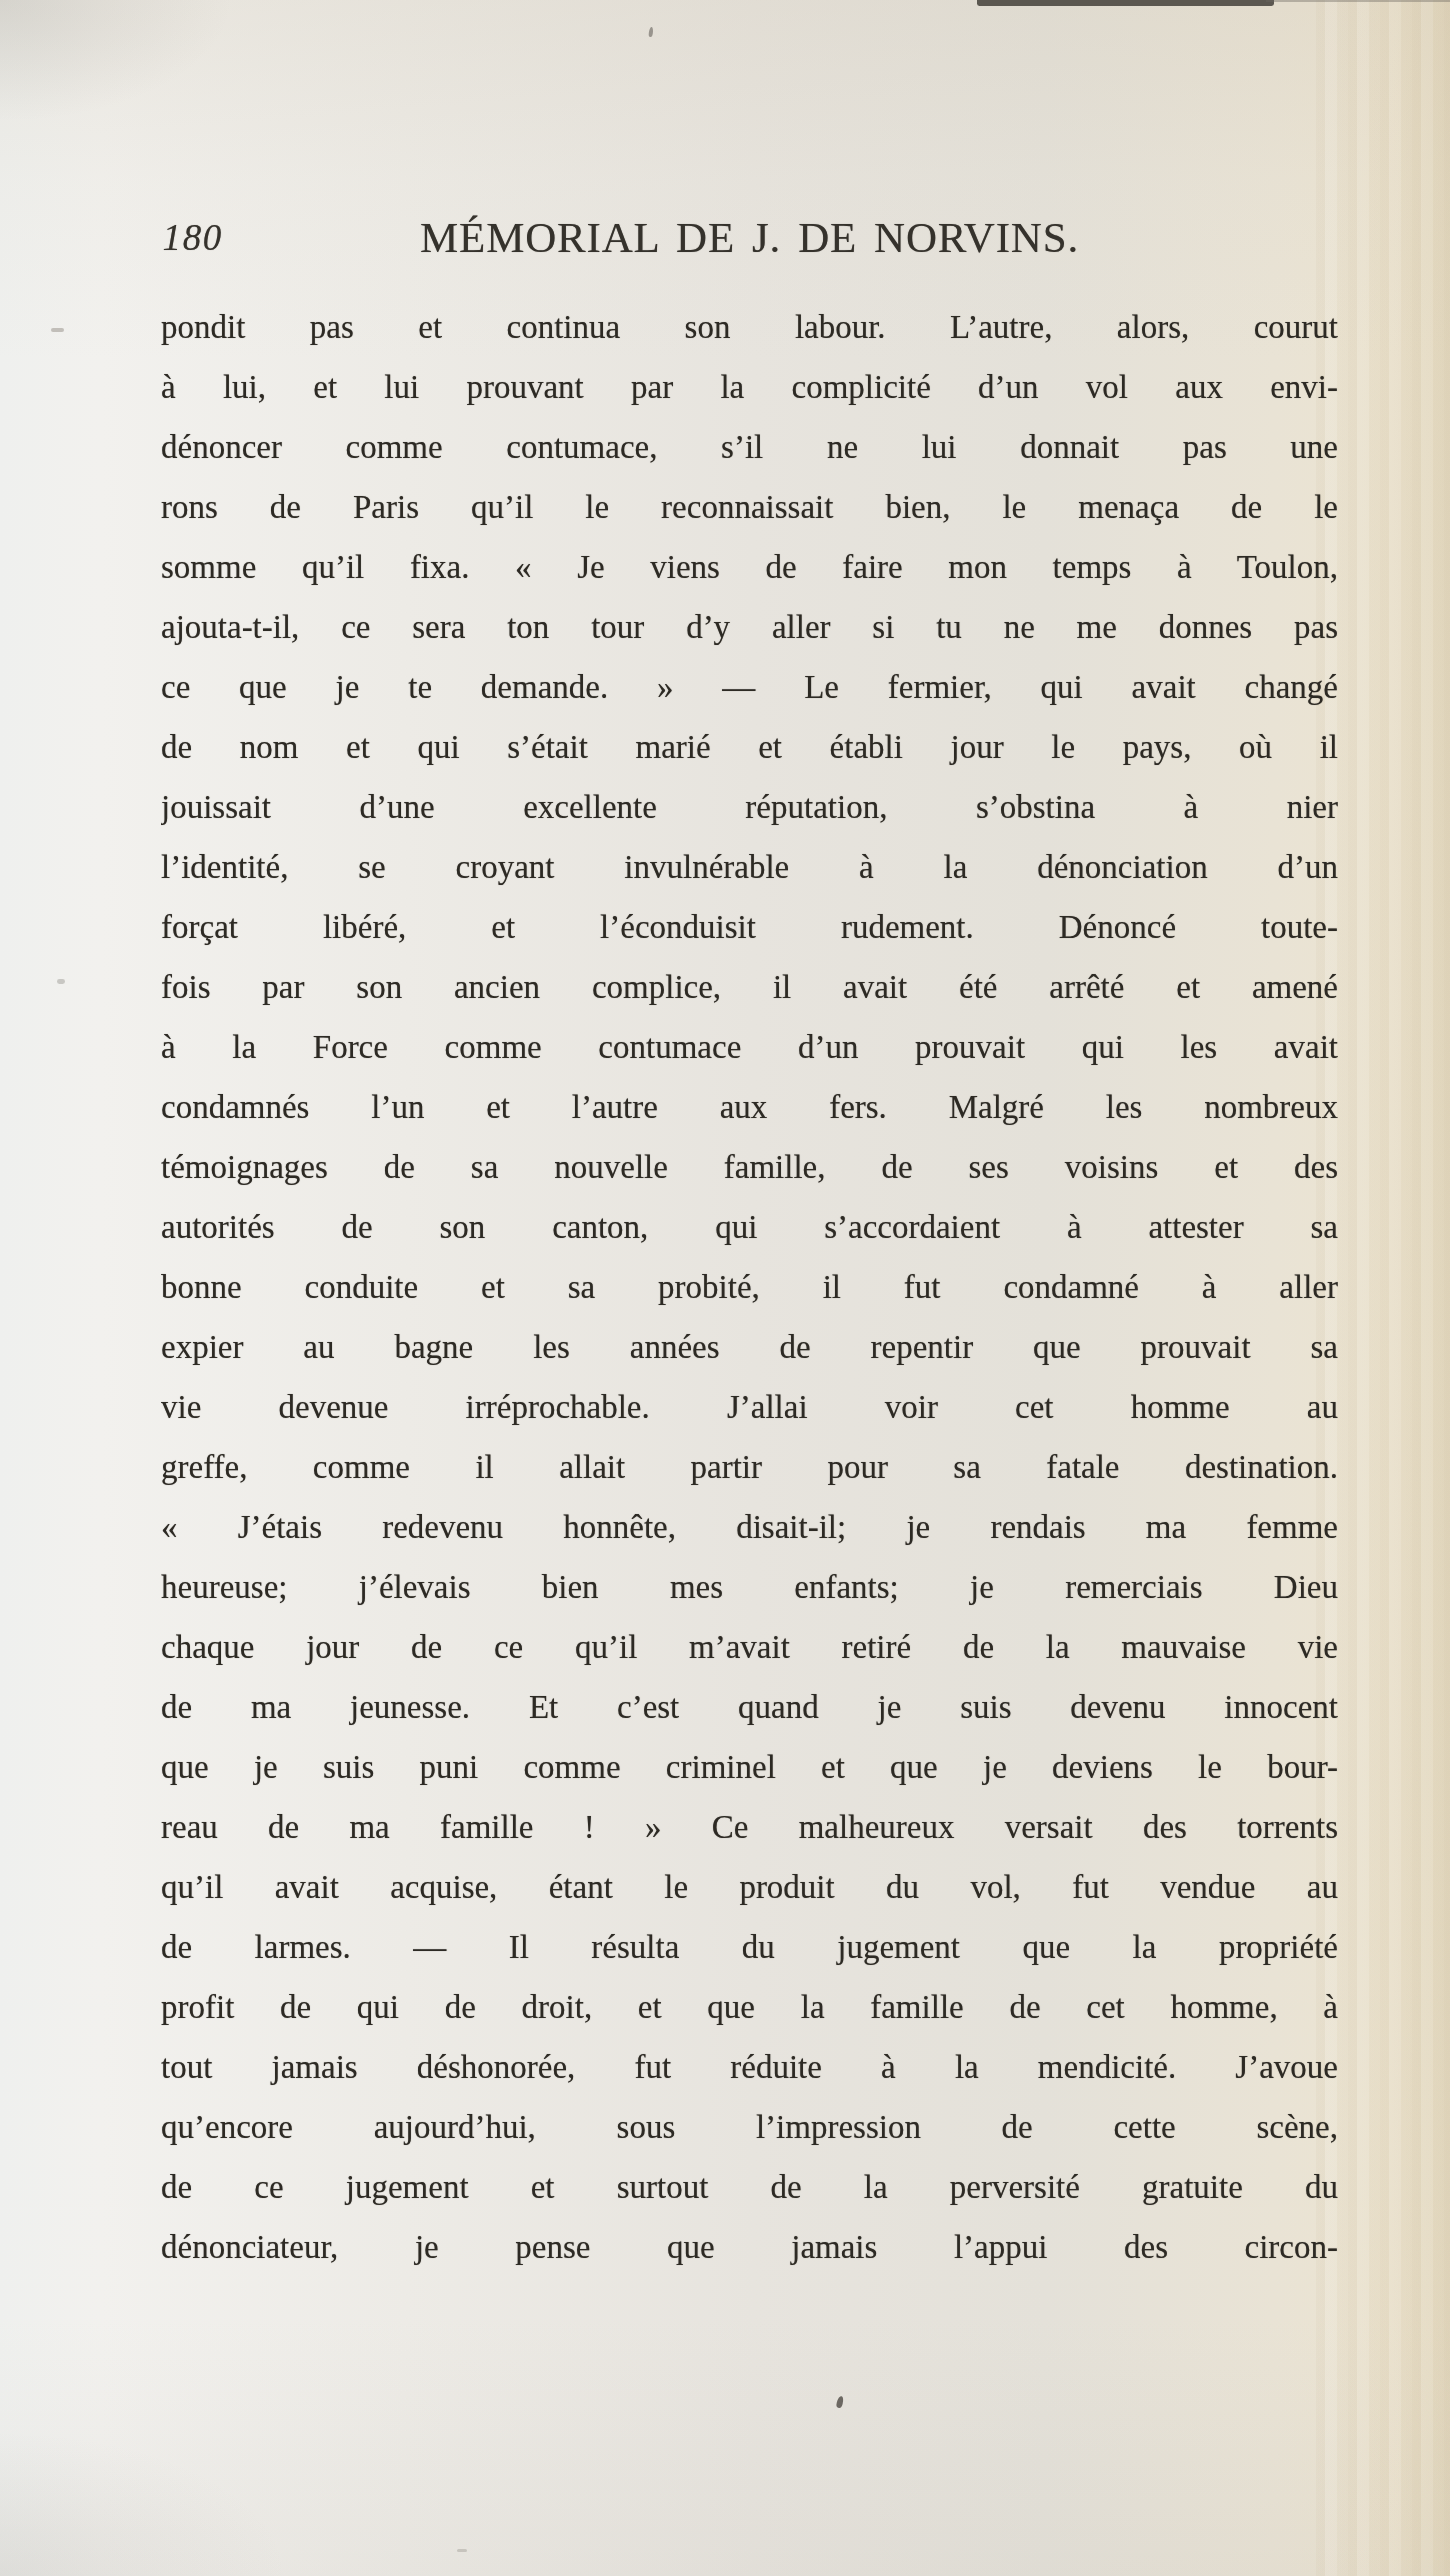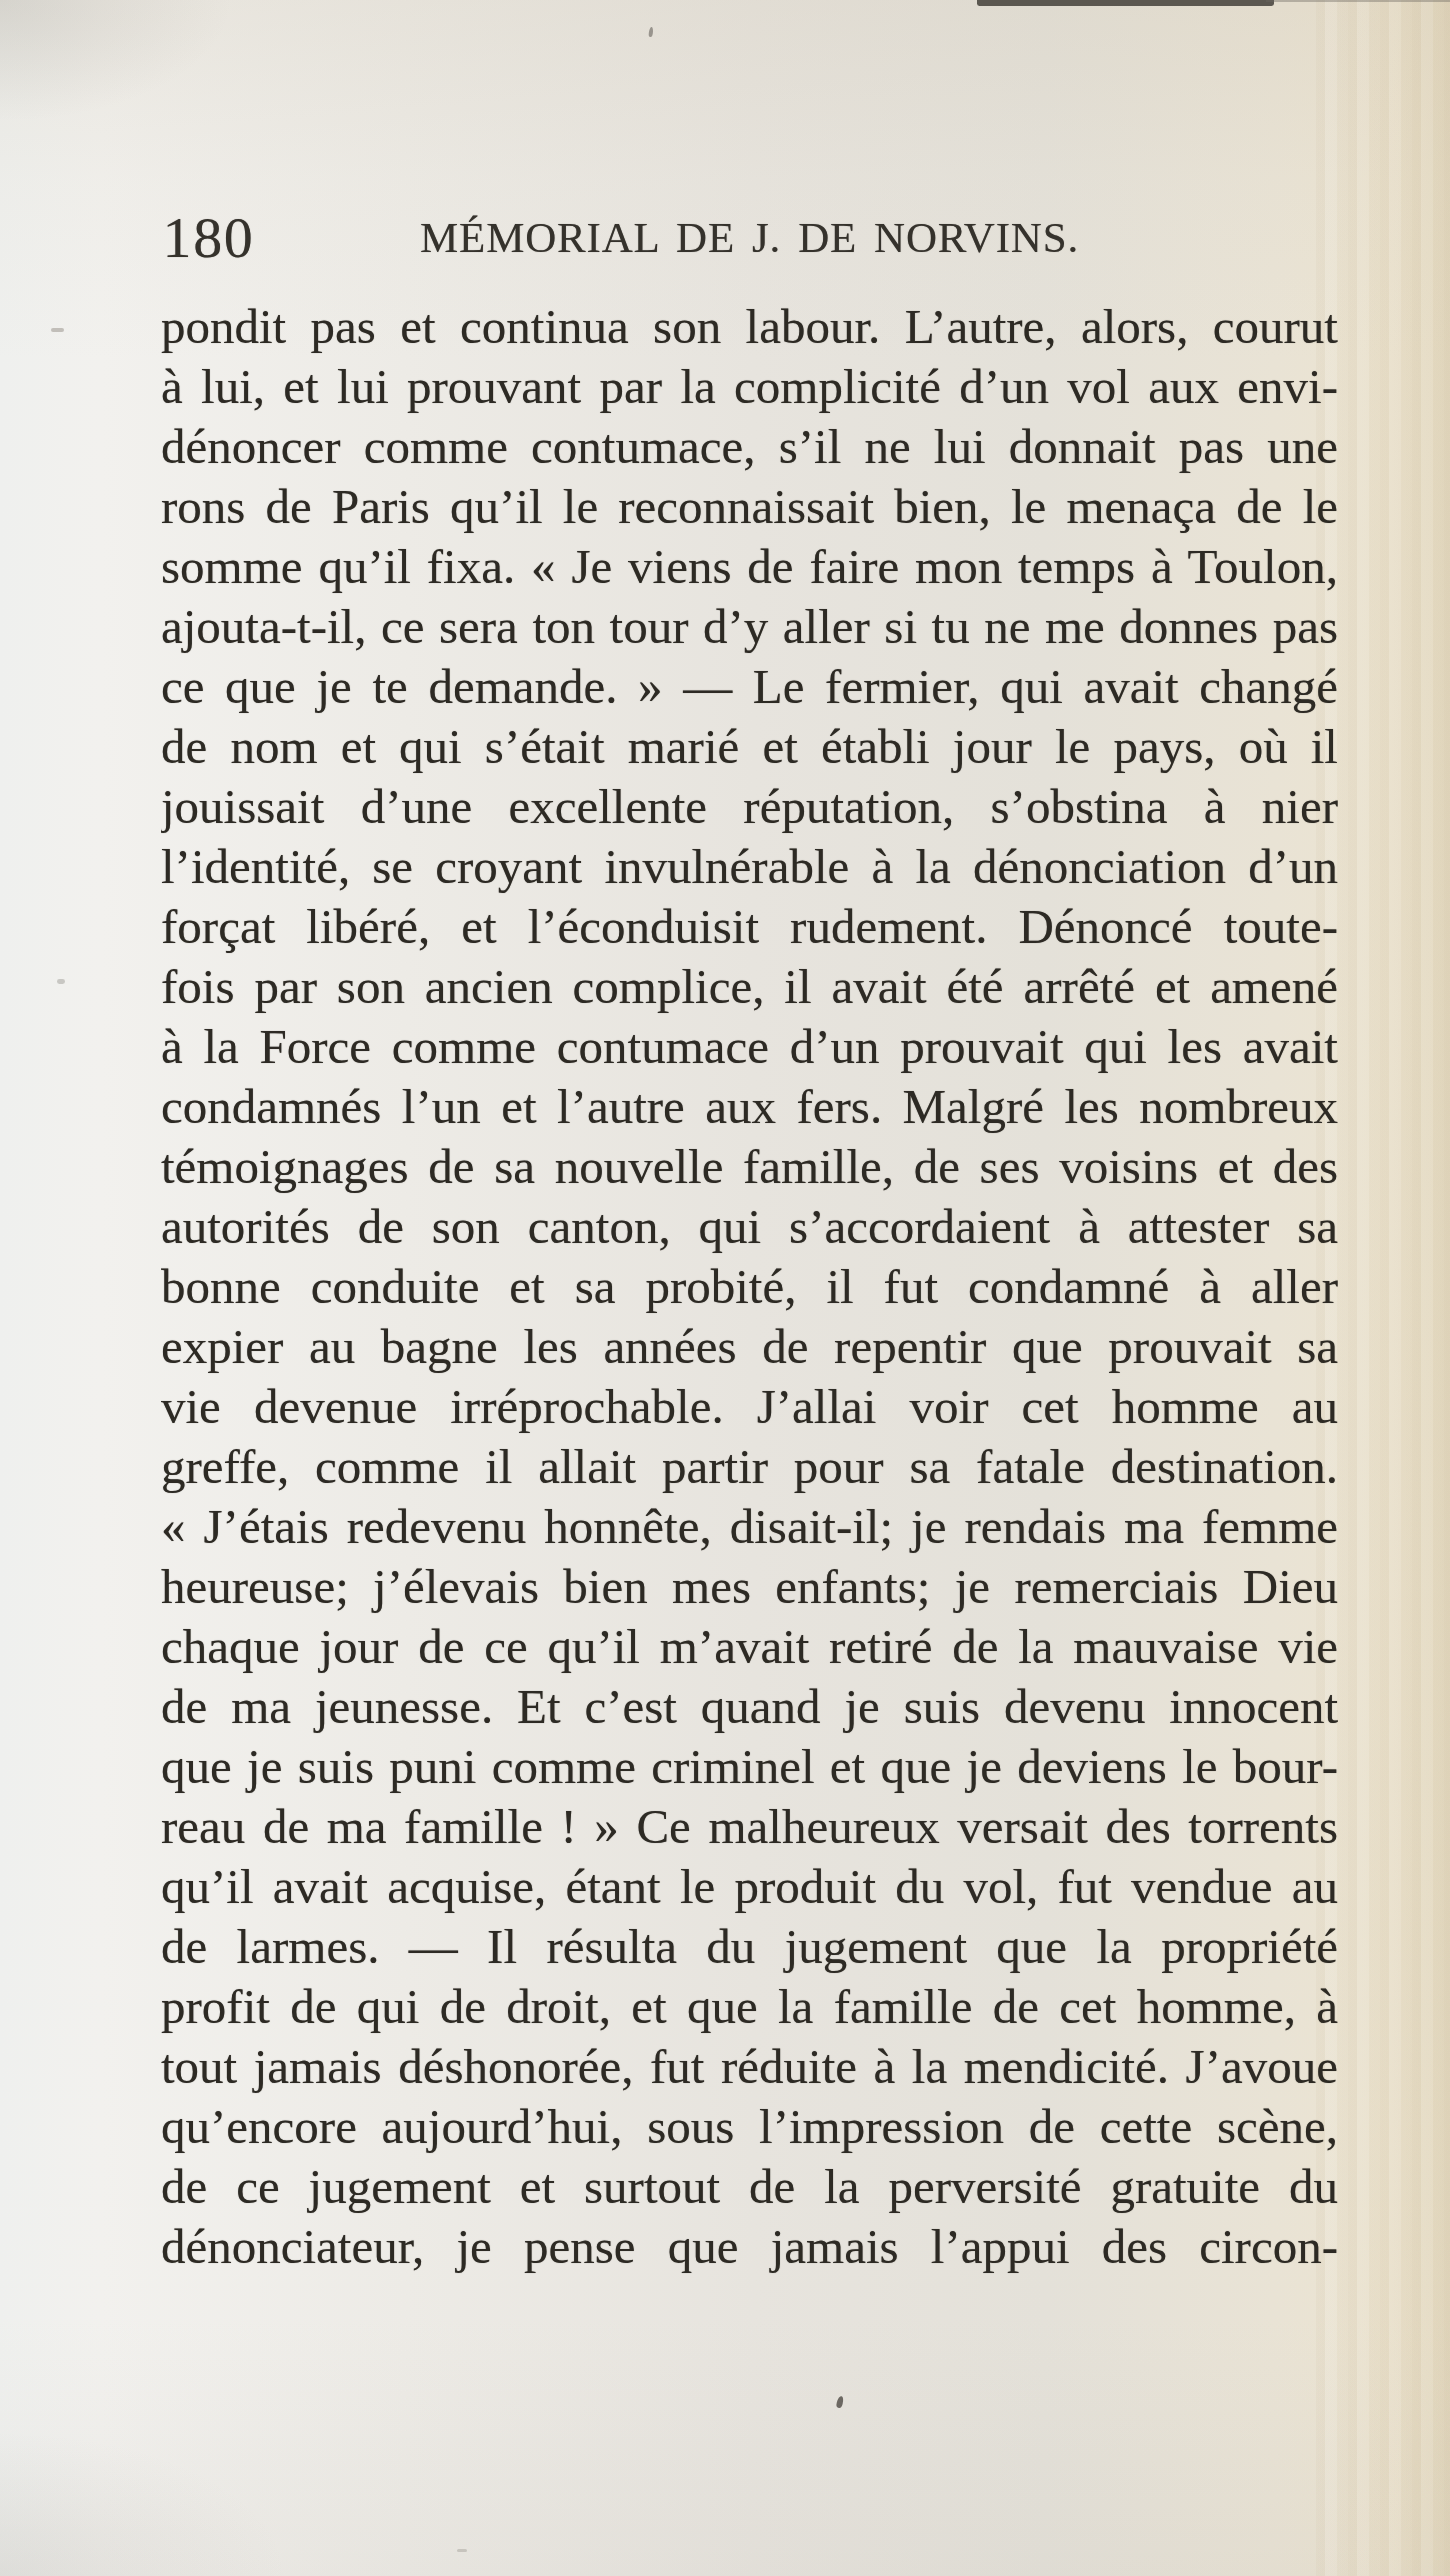--- a/index.html
+++ b/index.html
@@ -59,43 +59,44 @@
   }
   .running-head {
     position: absolute;
     left: 161px; top: 215px;
     width: 1177px; height: 46px;
     line-height: 46px;
   }
   .folio {
     position: absolute;
     left: 1.6px; top: 0;
-    font-size: 58px;
+    font-size: 37px;
     letter-spacing: 1.6px;
     color: #35322c;
     text-shadow: 0 0 0.8px rgba(45,42,36,0.55);
+    font-style: italic;
   }
   .running-title {
     display: block;
     text-align: center;
     font-size: 43px;
     letter-spacing: 0.8px;
     word-spacing: 5.5px;
     color: #35322c;
     text-shadow: 0 0 0.8px rgba(45,42,36,0.55);
   }
   .body-text {
     position: absolute;
     left: 161px; top: 297px;
     width: 1177px;
   }
   .body-text .line {
     height: 60px;
     line-height: 60px;
-    font-size: 49px;
+    font-size: 33px;
     text-align: justify;
     -moz-text-align-last: justify;
     text-align-last: justify;
     overflow: hidden;
     white-space: normal;
     text-shadow: 0 0 0.9px rgba(45,42,36,0.5);
   }
   .speck {
     position: absolute;
     background: #4e4a43;

